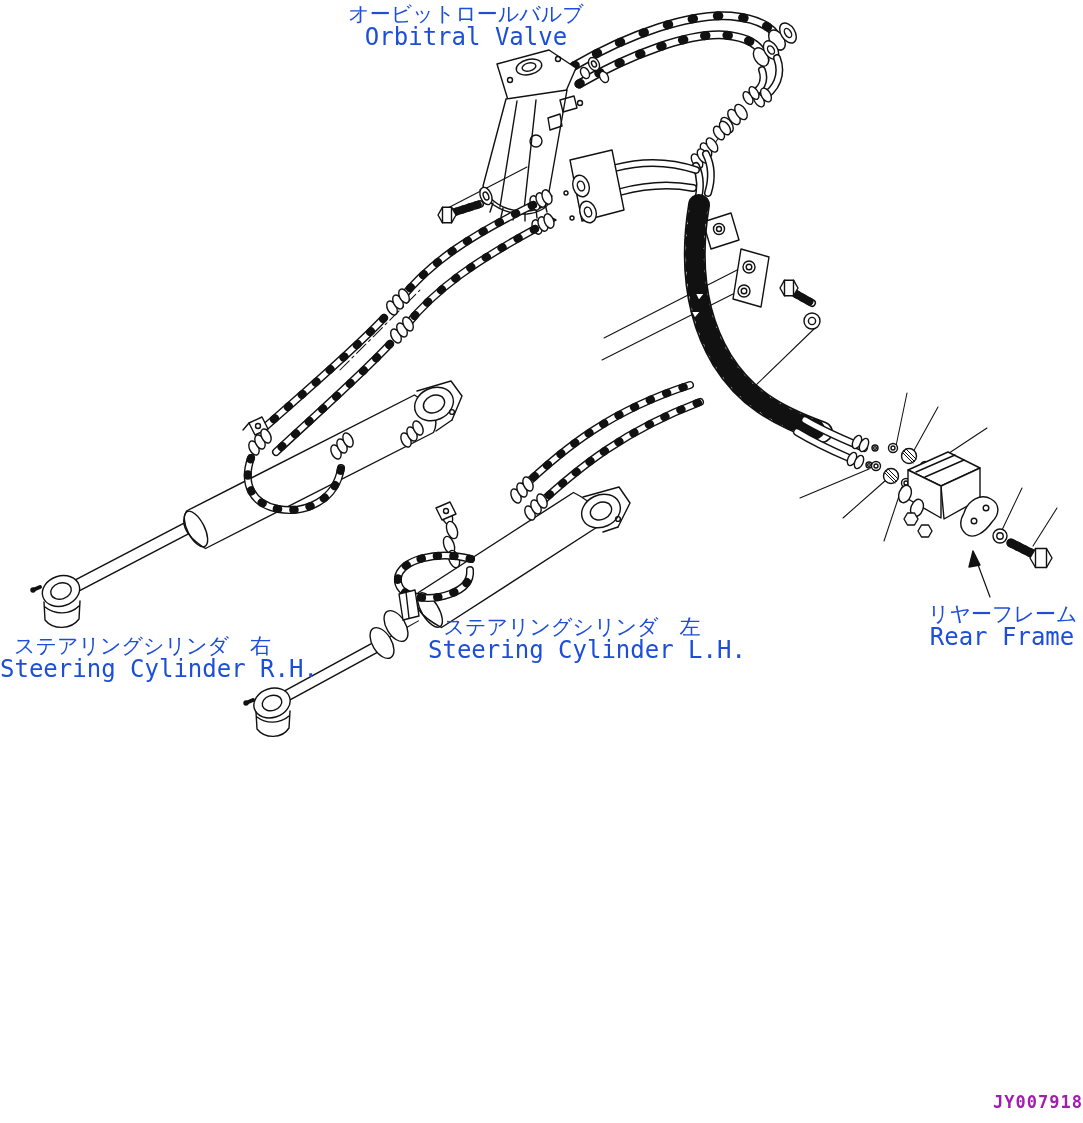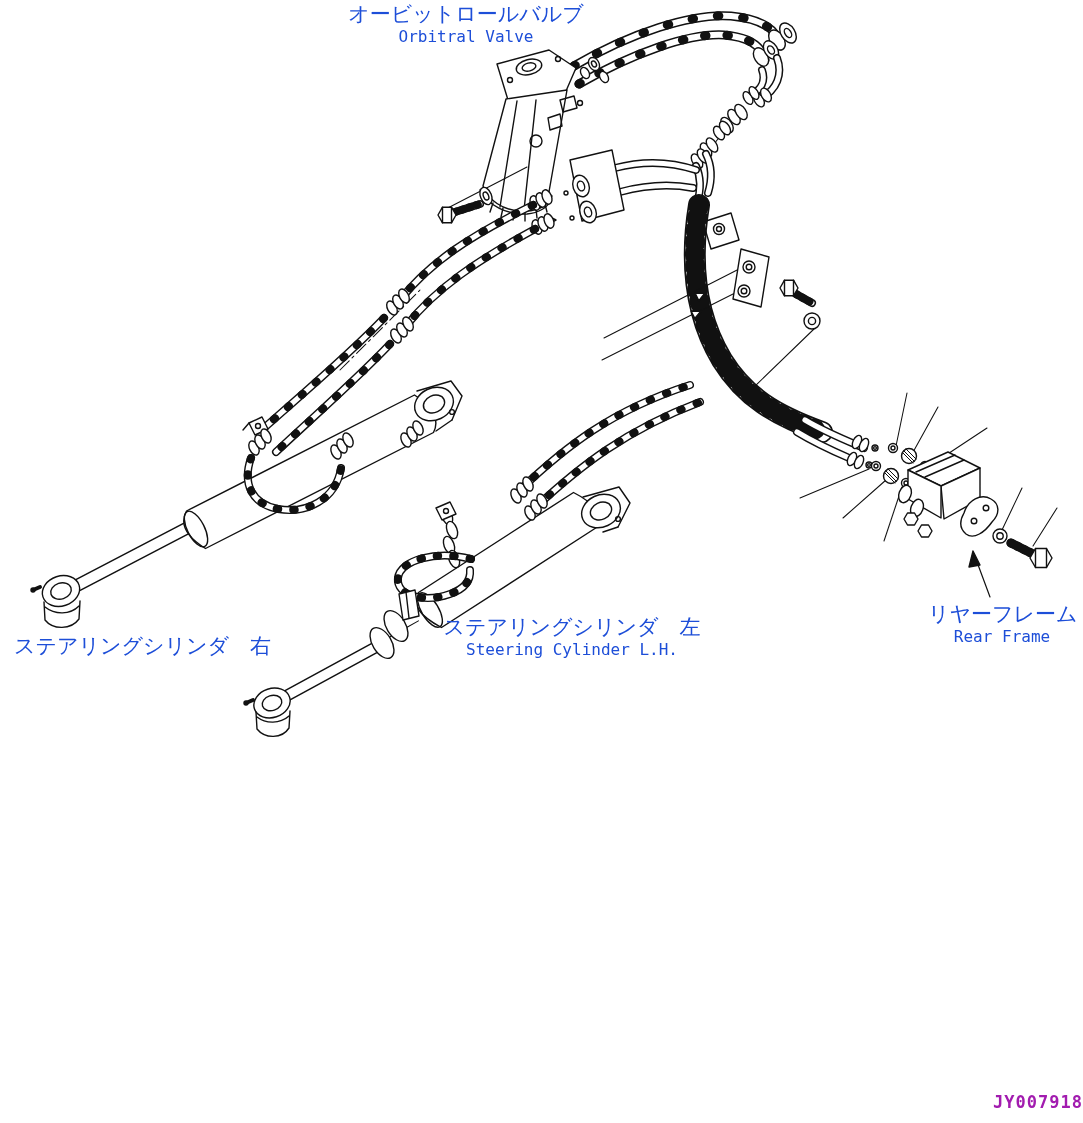--- a/index.html
+++ b/index.html
@@ -1,21 +1,21 @@
 <!DOCTYPE html>
 <html><head>
 <meta charset="utf-8">
 <style>
   html,body{margin:0;padding:0;background:#ffffff;}
   .stage{position:relative;width:1083px;height:1123px;background:#ffffff;overflow:hidden;
          font-family:"DejaVu Sans Mono","Liberation Mono",monospace;color:#111;}
   svg{position:absolute;left:0;top:0;}
   .callout{position:absolute;text-align:center;color:#1d4ed8;}
   .callout .jp{display:block;font-size:21px;line-height:24px;white-space:pre;}
-  .callout .en{display:block;font-size:16px;line-height:22px;white-space:pre;}
+  .callout .en{display:block;font-size:24px;line-height:22px;white-space:pre;}
   .drawing-number{position:absolute;font-size:17px;font-weight:bold;letter-spacing:1px;color:#a21caf;}
 </style>
 </head>
 <body>
 
 <div class="stage">
 
 <svg width="1083" height="1123" viewBox="0 0 1083 1123" fill="none" stroke="#111" stroke-width="1.4" stroke-linecap="round" stroke-linejoin="round">
 
   <g>
@@ -328,20 +328,21 @@
   </g>
 </svg>
 
 <div class="callout" style="left:306px;top:2px;width:320px;">
   <span class="jp">オービットロールバルブ</span>
   <span class="en">Orbitral Valve</span>
 </div>
 
 <div class="callout" style="left:0px;top:634px;width:285px;">
   <span class="jp">ステアリングシリンダ　右</span>
+  <span class="en">Steering Cylinder R.H.</span>
 </div>
 
 <div class="callout" style="left:928px;top:602px;width:148px;">
   <span class="jp">リヤーフレーム</span>
   <span class="en">Rear Frame</span>
 </div>
 
 <div class="callout" style="left:428px;top:615px;width:288px;">
   <span class="jp">ステアリングシリンダ　左</span>
   <span class="en">Steering Cylinder L.H.</span>

